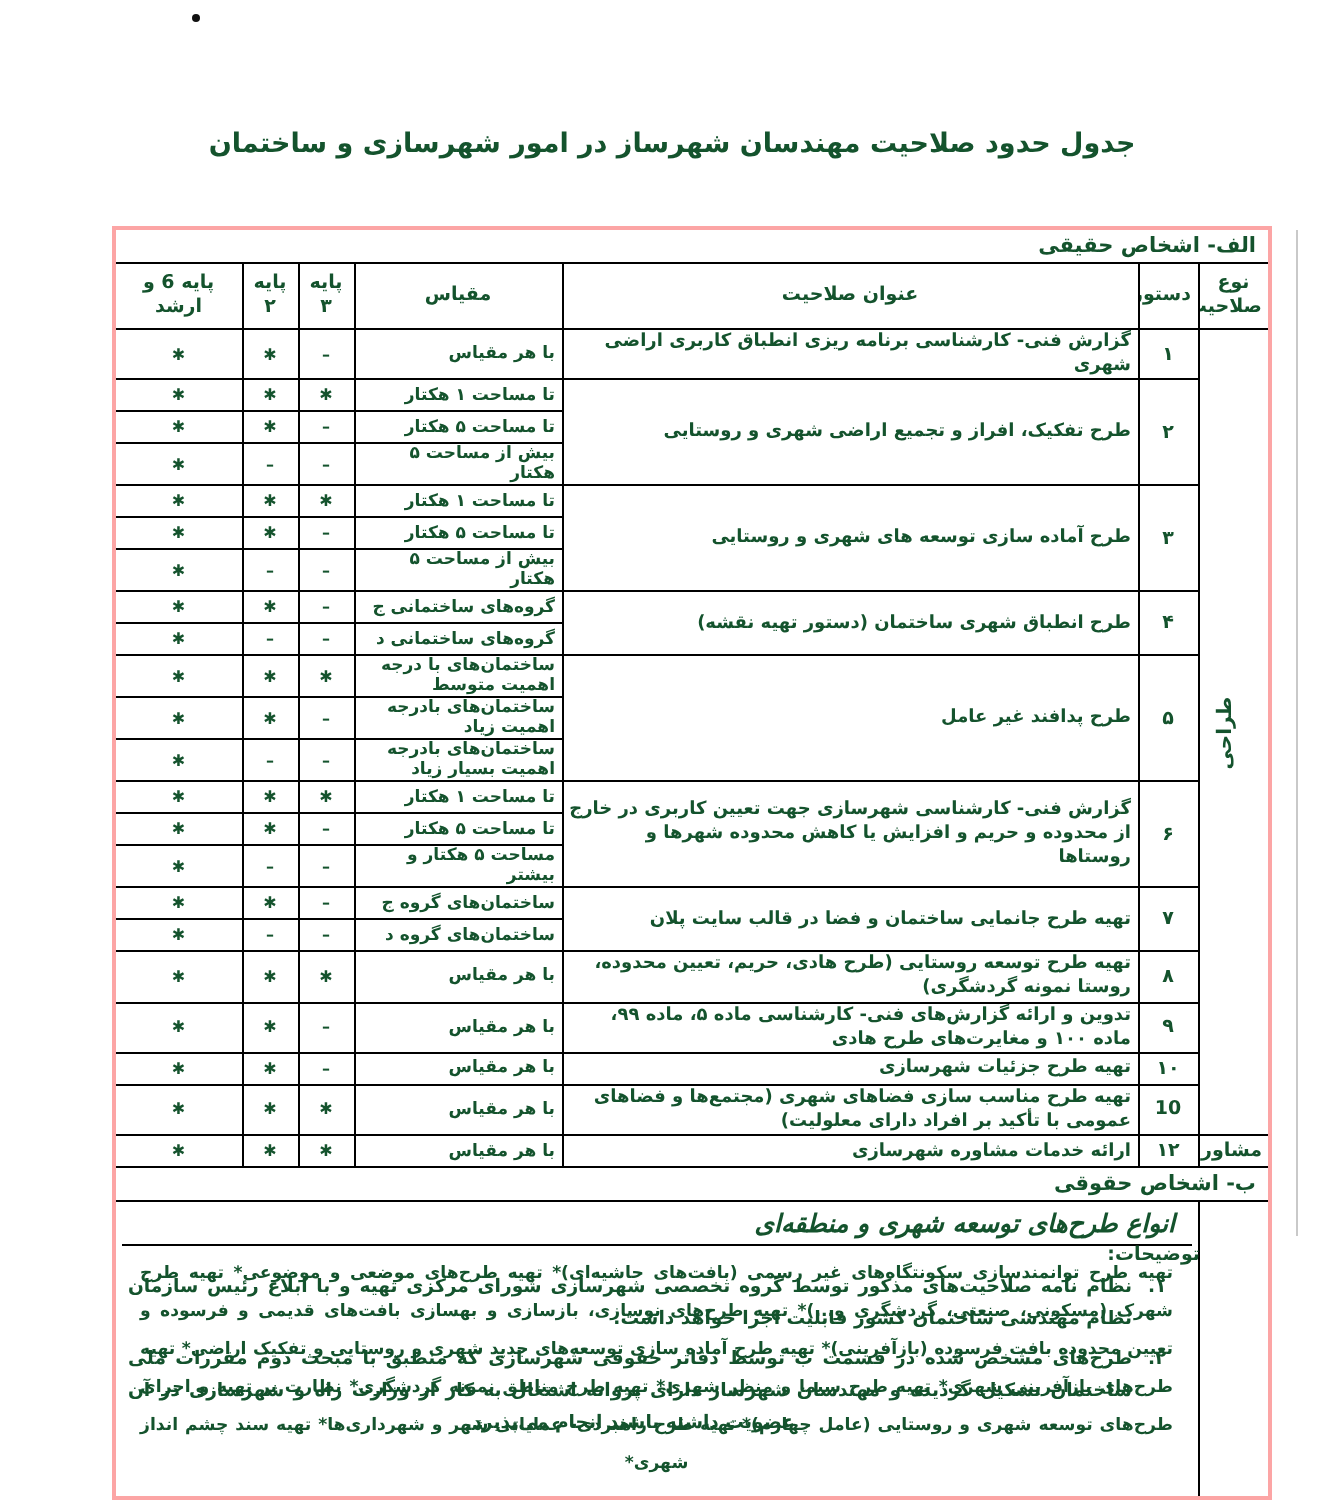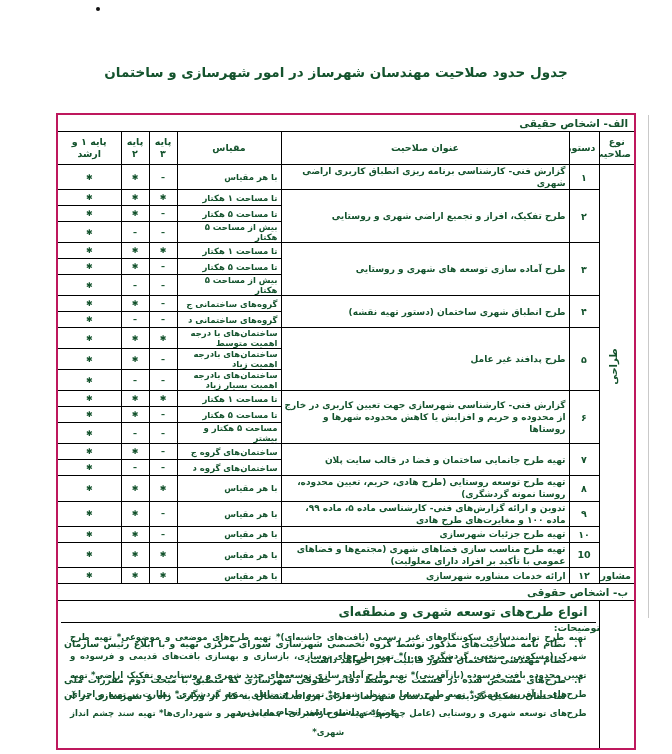--- a/index.html
+++ b/index.html
@@ -16,34 +16,34 @@
   }
   table.main{
     position:absolute;top:113px;left:56px;width:578px;
     border-collapse:collapse;table-layout:fixed;
     font-size:9px;font-weight:700;
   }
   table.main td,table.main th{
     border:1px solid #000;padding:0 3px;vertical-align:middle;
     overflow:hidden;
   }
-  table.main{border:2px solid #be185d;}
+  table.main{border:2px solid #fca5a5;}
   tr.sec td{height:16px;text-align:right;font-size:10.5px;font-weight:700;padding-right:6px;}
   tr.head th{height:32px;text-align:center;font-size:9.5px;font-weight:700;line-height:1.25;}
   tr.data td{height:15px;}
   td.num{text-align:center;font-size:9.5px;}
   td.title{text-align:right;padding:1px 8px 1px 4px;line-height:1.35;}
   td.scale{text-align:right;padding-right:6px;font-size:8.5px;margin-top:48px;}
   td.mark{text-align:center;font-size:8px;}
   td.type-cell{text-align:center;font-size:9.5px;}
   .vert{display:inline-block;transform:rotate(-90deg);white-space:nowrap;font-size:10px;font-weight:700;}
   td.box-cell{padding:0;}
   .box-title{
     text-align:right;font-size:12.5px;font-weight:700;
-    padding:3px 8px 3px 4px;border-bottom:1px solid #000;
+    padding:3px 8px 3px 4px;border-bottom:1px solid #000;font-style:italic;
   }
   .box-text{
     padding:5px 9px 6px 9px;font-size:8.6px;font-weight:700;line-height:19px;
     text-align:justify;text-align-last:center;
   }
   .footnotes{position:absolute;top:622px;right:72px;left:64px;font-size:9.3px;font-weight:700;}
   .fn-label{text-align:right;margin-bottom:2px;font-size:9.5px;}
   .fn-item{display:flex;flex-direction:row;margin:3px 0 4px 0;line-height:16px;}
   .fn-num{width:26px;flex:0 0 26px;text-align:left;padding-left:8px;}
   .fn-text{flex:1;text-align:justify;}
@@ -74,21 +74,21 @@
       <td colspan="7">الف- اشخاص حقیقی</td>
     </tr>
 
     <tr class="head">
       <th>نوع صلاحیت</th>
       <th>دستور</th>
       <th>عنوان صلاحیت</th>
       <th>مقیاس</th>
       <th>پایه ۳</th>
       <th>پایه ۲</th>
-      <th>پایه ۱ و ارشد</th>
+      <th>پایه 6 و ارشد</th>
     </tr>
 
     <tr class="data">
       <td class="type-cell" rowspan="21"><span class="vert">طراحی</span></td>
       <td class="num">۱</td>
       <td class="title">گزارش فنی- کارشناسی برنامه ریزی انطباق کاربری اراضی شهری</td>
       <td class="scale">با هر مقیاس</td>
       <td class="mark">–</td>
       <td class="mark">✱</td>
       <td class="mark">✱</td>

